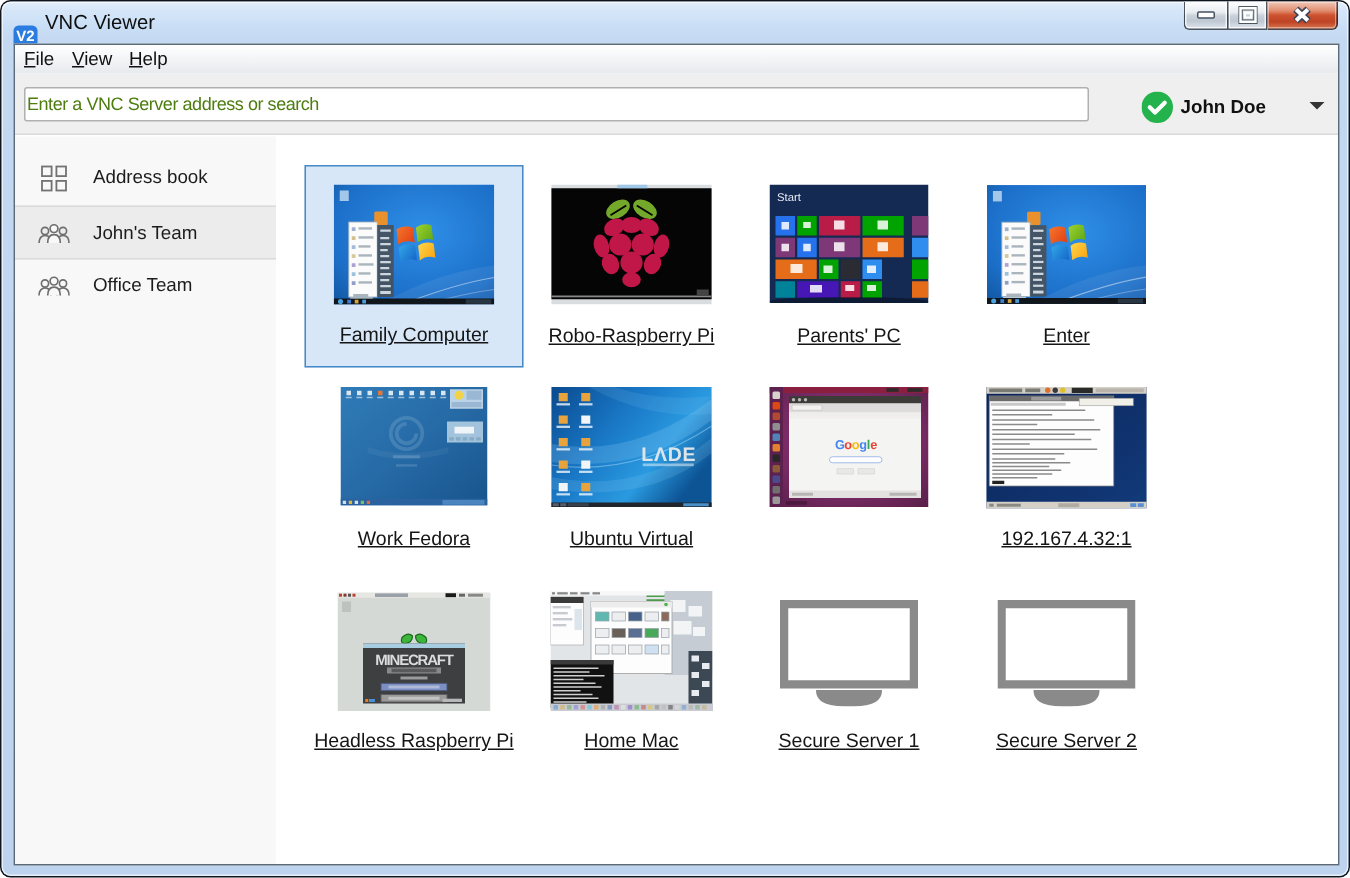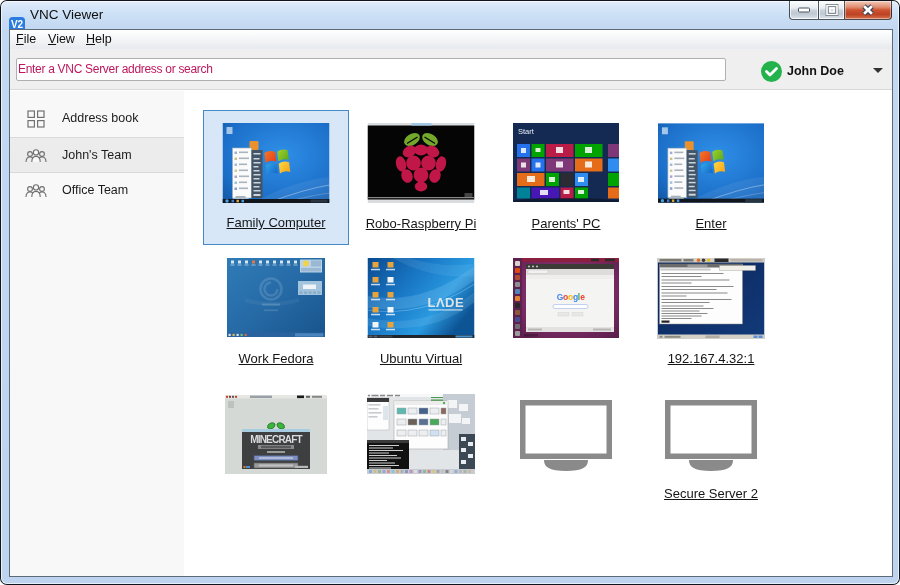--- a/index.html
+++ b/index.html
@@ -26,21 +26,21 @@
 .capicon { position:absolute; left:50%; top:50%; transform:translate(-50%,-50%); }
 
 
 #menubar { position:absolute; left:0; top:0; width:100%; height:19px; background:linear-gradient(#ffffff,#e7eaee); font-size:12.5px; color:#111; }
 #menubar span { position:absolute; top:2px; }
 #menubar u { text-decoration:underline; }
 
 
 #toolbar { position:absolute; left:0; top:19px; width:100%; height:41px; background:#efefef; border-bottom:1px solid #d9d9d9; }
 #search { position:absolute; left:6px; top:9px; width:710px; height:23px; background:#fff; border:1px solid #b0b0b0; border-radius:2px;
-  font-size:12px; letter-spacing:-0.3px; color:#be185d; line-height:21px; padding-left:1px; }
+  font-size:12px; letter-spacing:-0.3px; color:#4d7c0f; line-height:21px; padding-left:1px; }
 #greenchk { position:absolute; left:751px; top:31px; }
 #johndoe { position:absolute; left:777px; top:34px; font-size:12.5px; font-weight:bold; color:#111; }
 #caret { position:absolute; left:863px; top:38px; width:0; height:0; border-left:5px solid transparent; border-right:5px solid transparent; border-top:5px solid #333; }
 
 
 #sidebar { position:absolute; left:0; top:61px; width:174px; bottom:0; background:#f8f8f8; }
 .srow { position:absolute; left:0; width:174px; height:36px; }
 .srow.sel { background:#ececec; border-top:1px solid #dadada; border-bottom:1px solid #dadada; }
 .srow .slabel { position:absolute; left:52px; top:10px; font-size:12.5px; color:#1c1c1c; }
 .srow svg { position:absolute; left:15px; top:10px; }
@@ -581,20 +581,21 @@
     <rect x="29" y="60.5" width="44" height="5" fill="#7b8fc4" stroke="#49546e" stroke-width="0.6"></rect>
     <rect x="34" y="62" width="34" height="2" fill="#aebad8"></rect>
     <rect x="29" y="68" width="44" height="5" fill="#9a9a9a" stroke="#5e5e5e" stroke-width="0.6"></rect>
     <rect x="34" y="69.5" width="34" height="2" fill="#c2c2c2"></rect>
     <g>
           <rect x="18.5" y="71" width="2" height="2" fill="#e08028"></rect>
           <rect x="21" y="71" width="4" height="2" fill="#4a90d4"></rect>
         </g>
     <rect x="70" y="70.8" width="13" height="2.2" fill="#b8b8b8"></rect>
   </svg>
+  <div class="tlabel">Headless Raspberry Pi</div>
 </div>
 <div class="tile" style="left:348px;top:380px">
   <svg class="thumb" width="108" height="80" viewBox="0 0 108 80" style="top:14px">
     <rect width="108" height="80" fill="#e2e5e8"></rect>
     <rect x="76" y="0" width="32" height="56" fill="#c5ccd4"></rect>
     <g fill="#f2f4f6">
           <rect x="80" y="6" width="10" height="8"></rect>
           <rect x="92" y="10" width="9" height="7"></rect>
           <rect x="82" y="20" width="12" height="9"></rect>
           <rect x="95" y="24" width="8" height="6"></rect>
@@ -683,27 +684,29 @@
           <rect x="69.5" y="76" width="3" height="3" fill="#a0a0a0"></rect>
           <rect x="74" y="76" width="3" height="3" fill="#c0c0c0"></rect>
           <rect x="78.5" y="76" width="3" height="3" fill="#787878"></rect>
           <rect x="83" y="76" width="3" height="3" fill="#d8d8d8"></rect>
           <rect x="87.5" y="76" width="3" height="3" fill="#8aaad4"></rect>
           <rect x="92" y="76" width="3" height="3" fill="#b8b8b8"></rect>
           <rect x="96.5" y="76" width="3" height="3" fill="#98b8a0"></rect>
           <rect x="101" y="76" width="3" height="3" fill="#c8b898"></rect>
     </g>
   </svg>
+  <div class="tlabel">Home Mac</div>
 </div>
 <div class="tile" style="left:493px;top:380px">
   <svg class="thumb" width="92" height="71" viewBox="0 0 92 71" style="top:20px">
     <rect x="0" y="0" width="92" height="59" fill="#8a8a8a"></rect>
     <rect x="5.5" y="5.5" width="81" height="48" fill="#fff"></rect>
     <path d="M24,60 L68,60 C68,67.5 62,71 46,71 C30,71 24,67.5 24,60 Z" fill="#8a8a8a"></path>
   </svg>
+  <div class="tlabel">Secure Server 1</div>
 </div>
 <div class="tile" style="left:638px;top:380px">
   <svg class="thumb" width="92" height="71" viewBox="0 0 92 71" style="top:20px">
     <rect x="0" y="0" width="92" height="59" fill="#8a8a8a"></rect>
     <rect x="5.5" y="5.5" width="81" height="48" fill="#fff"></rect>
     <path d="M24,60 L68,60 C68,67.5 62,71 46,71 C30,71 24,67.5 24,60 Z" fill="#8a8a8a"></path>
   </svg>
   <div class="tlabel">Secure Server 2</div>
 </div>
 </div>

